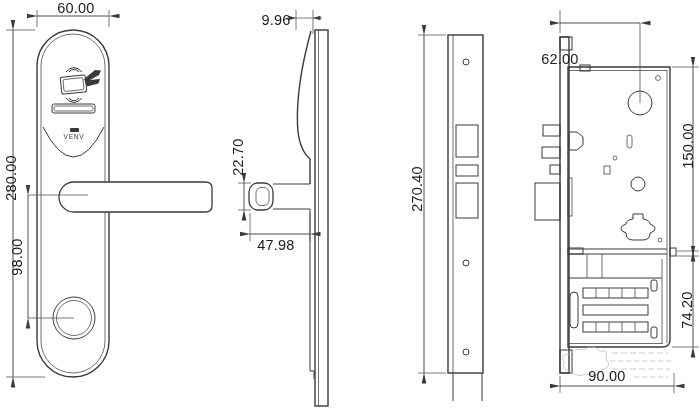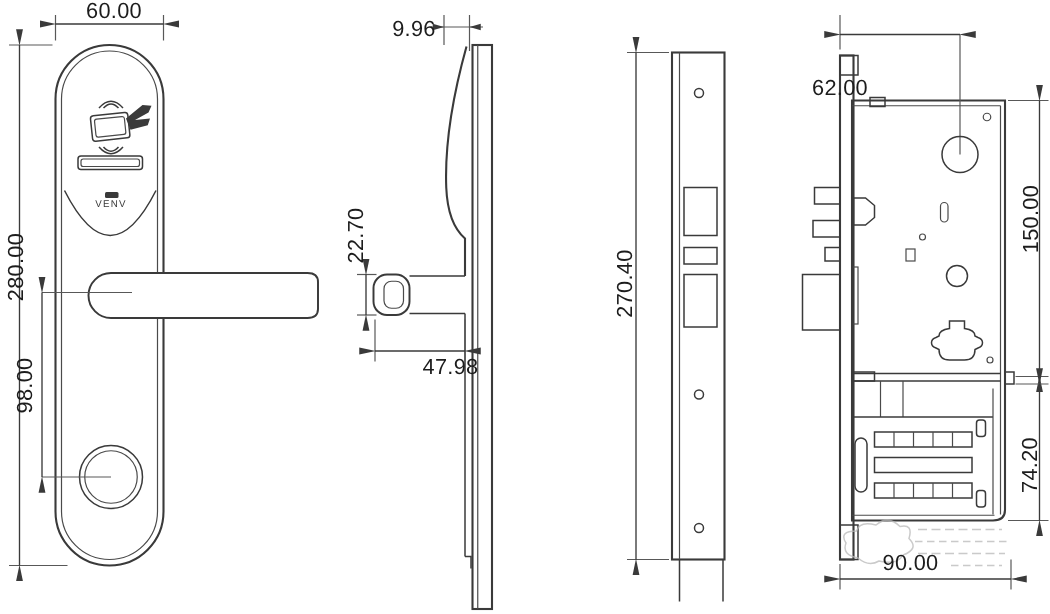--- a/index.html
+++ b/index.html
@@ -229,21 +229,21 @@
       <line class="dim" x1="560" y1="386" x2="674" y2="386"></line>
     </g>
   </g>
 </svg>
 
 <div class="dt" style="left:46px; top:0; width:60px;">60.00</div>
 <div class="dt rot" style="left:-21px; top:170px; width:64px;">280.00</div>
 <div class="dt rot" style="left:-10px; top:249px; width:54px;">98.00</div>
 <div class="dt" style="left:254px; top:12px; width:44px;">9.96</div>
 <div class="dt rot" style="left:210px; top:149px; width:56px;">22.70</div>
-<div class="dt" style="left:259px; top:237px; width:60px;text-align:right;">47.98</div>
+<div class="dt" style="left:246px; top:237px; width:60px;">47.98</div>
 <div class="dt rot" style="left:385px; top:181px; width:64px;">270.40</div>
 <div class="dt" style="left:532px; top:3px; width:56px;margin-top:48px;">62.00</div>
 <div class="dt rot" style="left:657px; top:138px; width:62px;">150.00</div>
 <div class="dt rot" style="left:659px; top:302px; width:56px;">74.20</div>
 <div class="dt" style="left:579px; top:368px; width:56px;">90.00</div>
 
 <div class="logo">
   <span class="logo-mark"></span>
   <span class="logo-text">VENV</span>
 </div>

